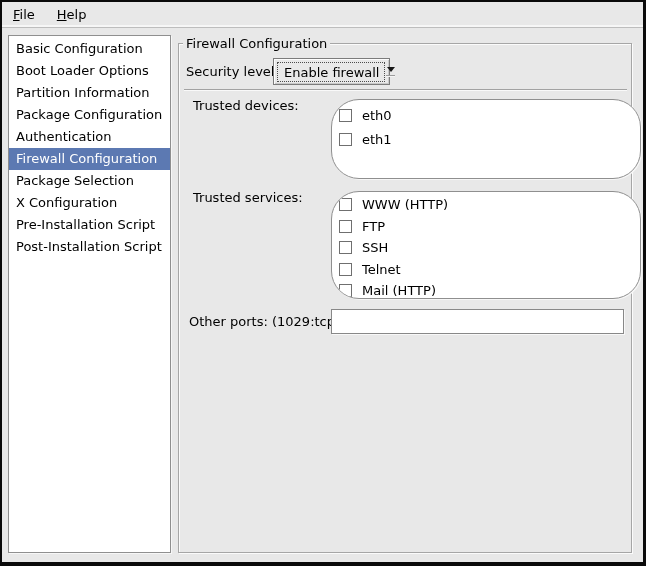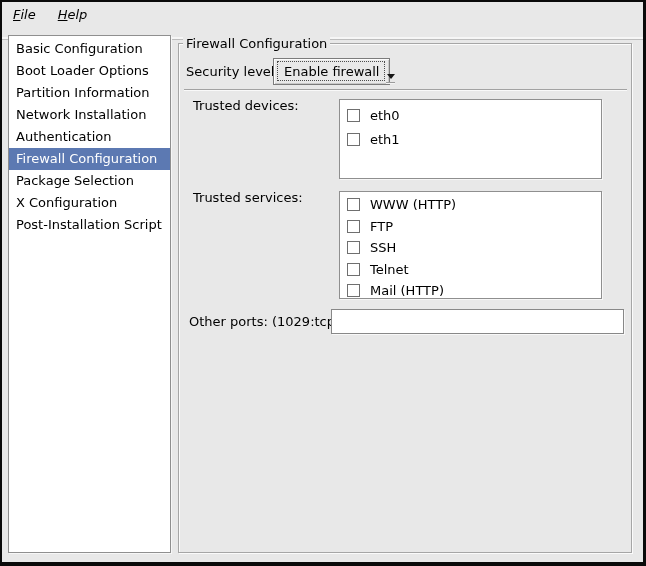--- a/index.html
+++ b/index.html
@@ -17,28 +17,27 @@
     background: #e8e8e8;
     border: 2px solid #0a0a0a;
     border-right-width: 3px;
     border-bottom-width: 4px;
     overflow: hidden;
   }
   
   .menubar {
     position: absolute;
     left: 0; top: 0; right: 0;
-    height: 38px;
+    height: 26px;
     padding-left: 5px;
     display: flex;
     align-items: stretch;
     background: #e8e8e8;
     border-bottom: 1px solid #bdbdbd;
     box-shadow: inset 0 -2px 0 #f6f6f6;
-    font-style: italic;
   }
   .menu-item {
     padding: 0 6px;
     margin-right: 10px;
     line-height: 26px;
     cursor: default;
   }
   .menu-item .mn { text-decoration: underline; }
   
   .listbox {
@@ -84,21 +83,21 @@
   .lbl-ports    { left: 10px; top: 270px; }
   
   .combo {
     position: absolute;
     left: 94px; top: 14px;
     width: 117px; height: 27px;
     background: #e9e9e9;
     border: 1px solid #7c7c7c;
     box-shadow: inset 1px 1px 0 #fdfdfd, inset -1px -1px 0 #c9c9c9;
     display: flex;
-    align-items: flex-end;
+    align-items: center;
     cursor: default;
   }
   .combo-text {
     flex: 1;
     margin: 3px 1px 3px 3px;
     border: 1px dotted #4c4c4c;
     padding: 1px 5px 0 6px;
     line-height: 17px;
     white-space: nowrap;
   }
@@ -125,23 +124,24 @@
   .hsep {
     position: absolute;
     left: 5px; top: 45px;
     width: 443px; height: 2px;
     border-top: 1px solid #a2a2a2;
     border-bottom: 1px solid #f9f9f9;
   }
   
   .checklist {
     position: absolute;
-    left: 160px;
-    width: 263px;
+    left: 152px;
+    width: 310px;
     overflow: hidden;
+    border-radius: 28px;
   }
   .devices-list  { top: 55px;  height: 80px;  padding-top: 3px; }
   .services-list { top: 147px; height: 108px; padding-top: 2px; }
   .check-row {
     display: flex;
     align-items: center;
     padding-left: 7px;
     cursor: default;
   }
   .devices-list  .check-row { height: 24px; }
@@ -175,25 +175,26 @@
 
   <div class="menubar">
       <span class="menu-item"><span class="mn">F</span>ile</span>
       <span class="menu-item"><span class="mn">H</span>elp</span>
     </div>
 
   <div class="listbox sidebar">
       <div class="side-item">Basic Configuration</div>
       <div class="side-item">Boot Loader Options</div>
       <div class="side-item">Partition Information</div>
-      <div class="side-item">Network Installation</div>
+      <div class="side-item">Package Configuration</div>
       <div class="side-item">Authentication</div>
       <div class="side-item selected" style="background: rgb(92, 121, 178);">Firewall Configuration</div>
       <div class="side-item">Package Selection</div>
       <div class="side-item">X Configuration</div>
+      <div class="side-item">Pre-Installation Script</div>
       <div class="side-item">Post-Installation Script</div>
     </div>
 
   <div class="frame">
     <span class="frame-title">Firewall Configuration</span>
 
     <span class="lbl lbl-security">Security level:</span>
 
     <div class="combo">
       <span class="combo-text">Enable firewall</span>

